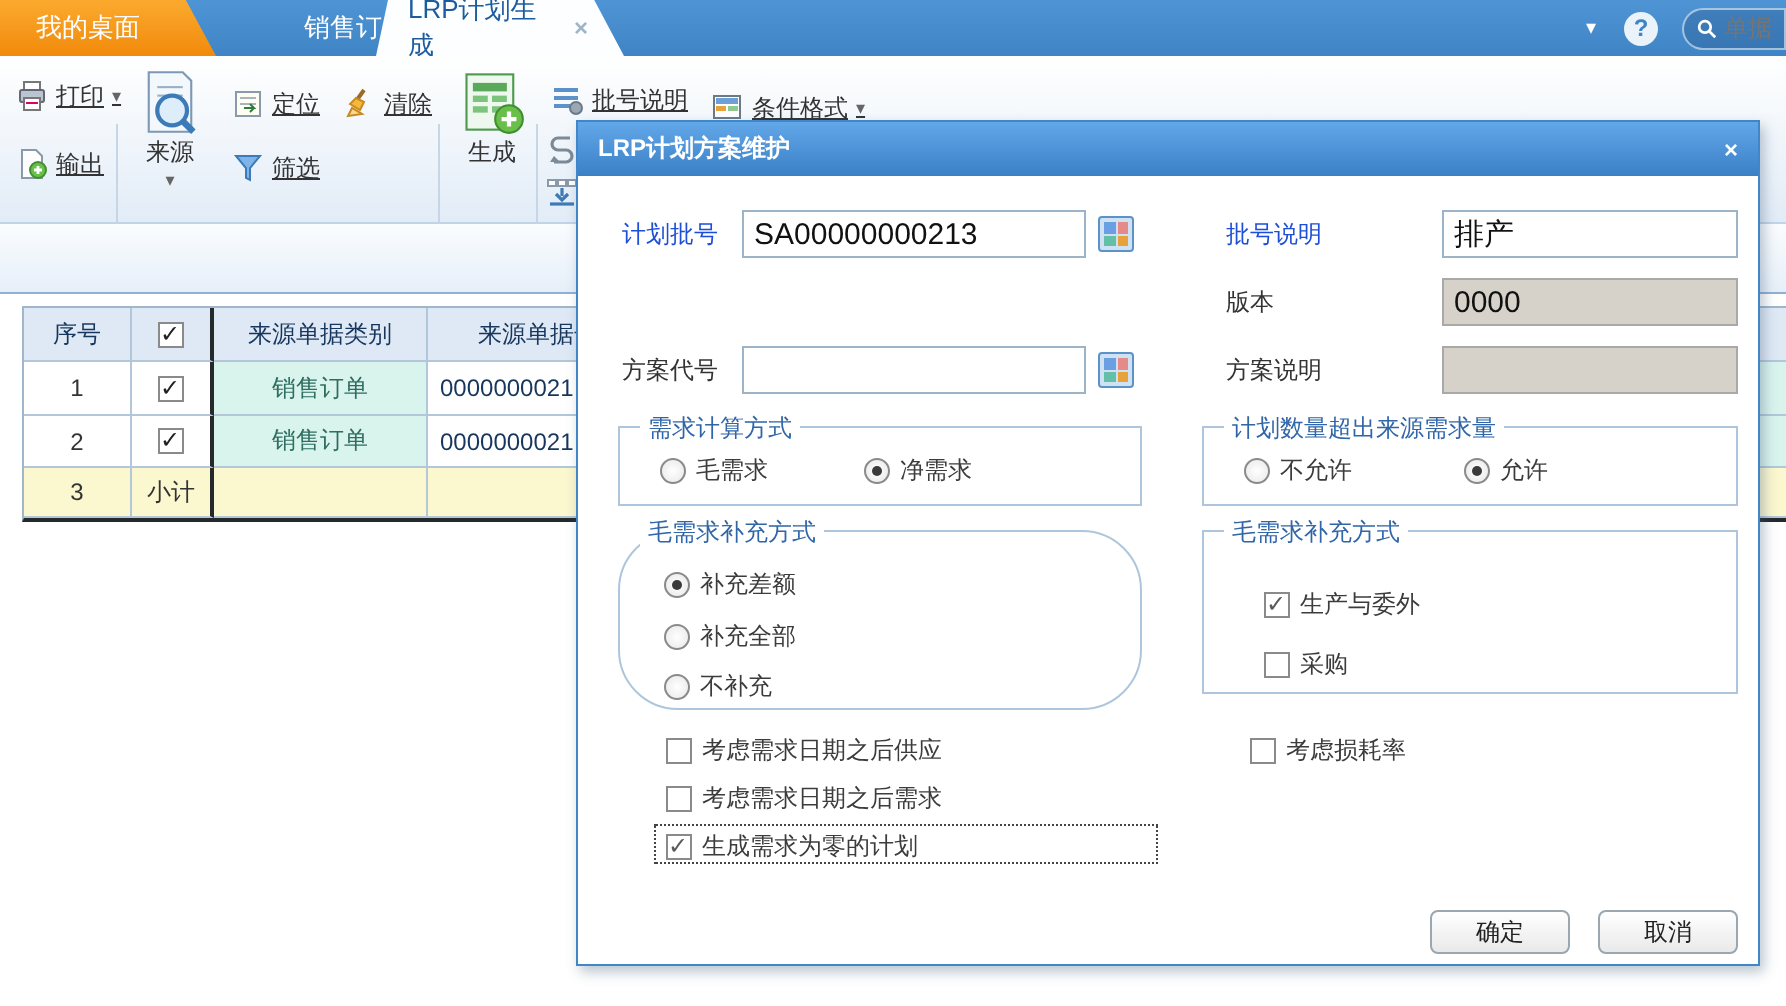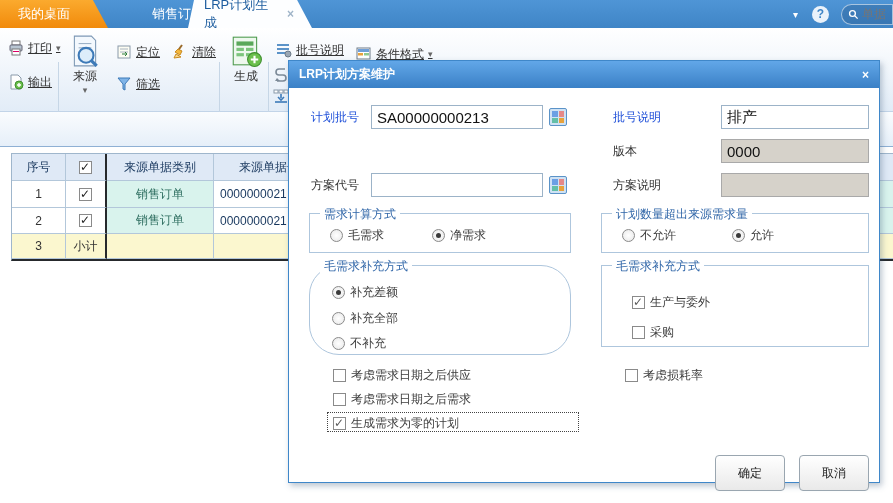--- a/index.html
+++ b/index.html
@@ -82,21 +82,21 @@
   .gbox { position:absolute; border:1px solid #aec6dd; }
   .gtitle { position:absolute; top:-8px; left:10px; background:#fff; padding:0 4px; color:#3066a8; }
   .radio { position:absolute; display:flex; align-items:center; gap:5px; cursor:pointer; color:#3c3c3c; }
   .rdot { width:13px; height:13px; border-radius:50%; border:1px solid #8a8a8a;
     background:radial-gradient(#fff,#e7e7e7); position:relative; flex:0 0 auto; }
   .radio.sel .rdot::after { content:""; position:absolute; left:3px; top:3px; width:5px; height:5px;
     border-radius:50%; background:#3a3a3a; }
   .check { position:absolute; display:flex; align-items:center; gap:5px; cursor:pointer; color:#3c3c3c; }
   .check .cb.on::after { color:#5a5a5a; }
   .focusbox { position:absolute; border:1px dotted #444; }
-  .dbtn { position:absolute; width:70px; height:36px; border:1px solid #9aa6b0; border-radius:4px;
+  .dbtn { position:absolute; width:70px; height:22px; border:1px solid #9aa6b0; border-radius:4px;
     background:linear-gradient(#ffffff,#e9e9e9); font-family:Liberation Sans, sans-serif; font-size:12px; color:#222; cursor:pointer; }
 </style>
 </head>
 <body>
 
 <div class="stage">
 
   <div class="topbar">
     <div class="tab tab-desktop">
       <span>我的桌面</span>

